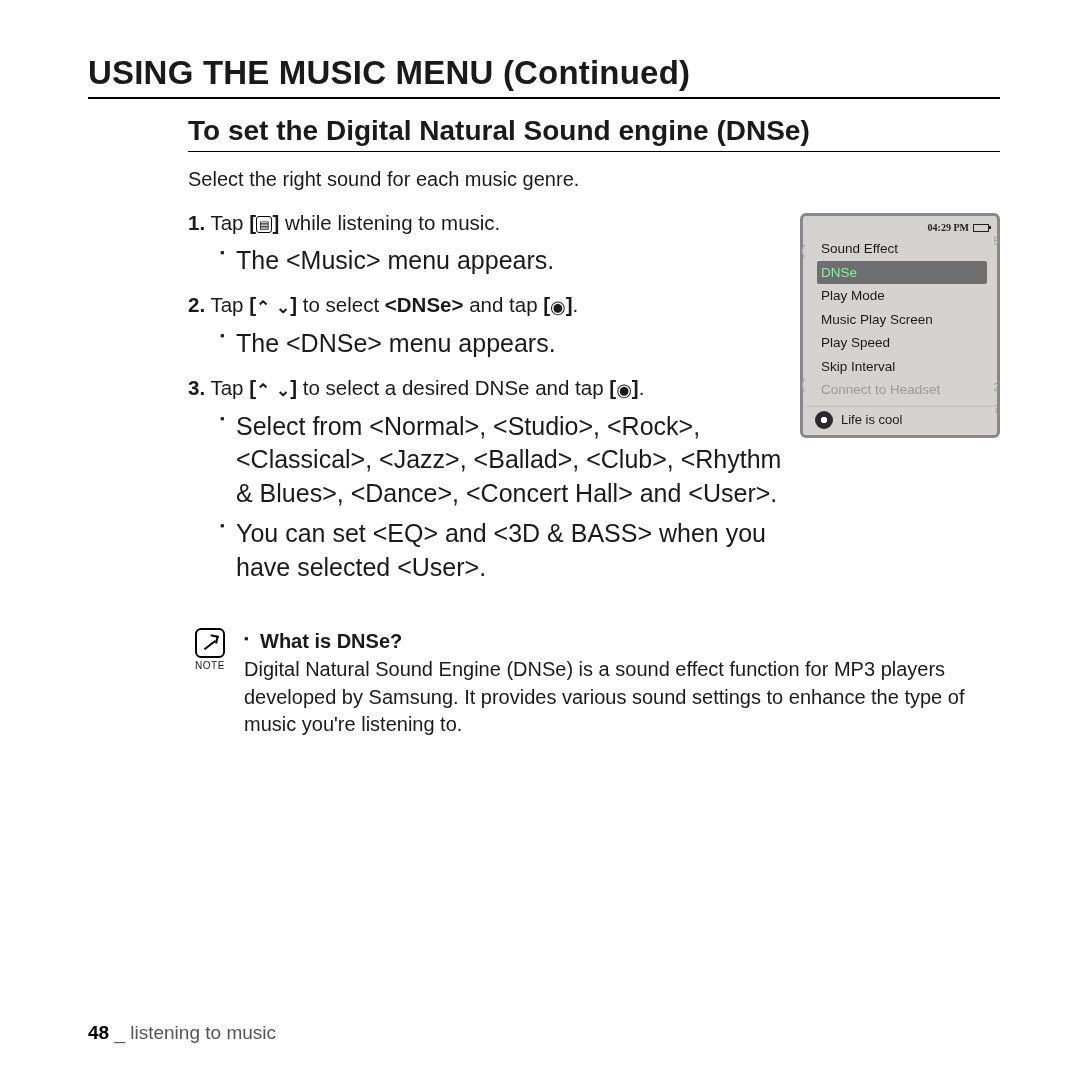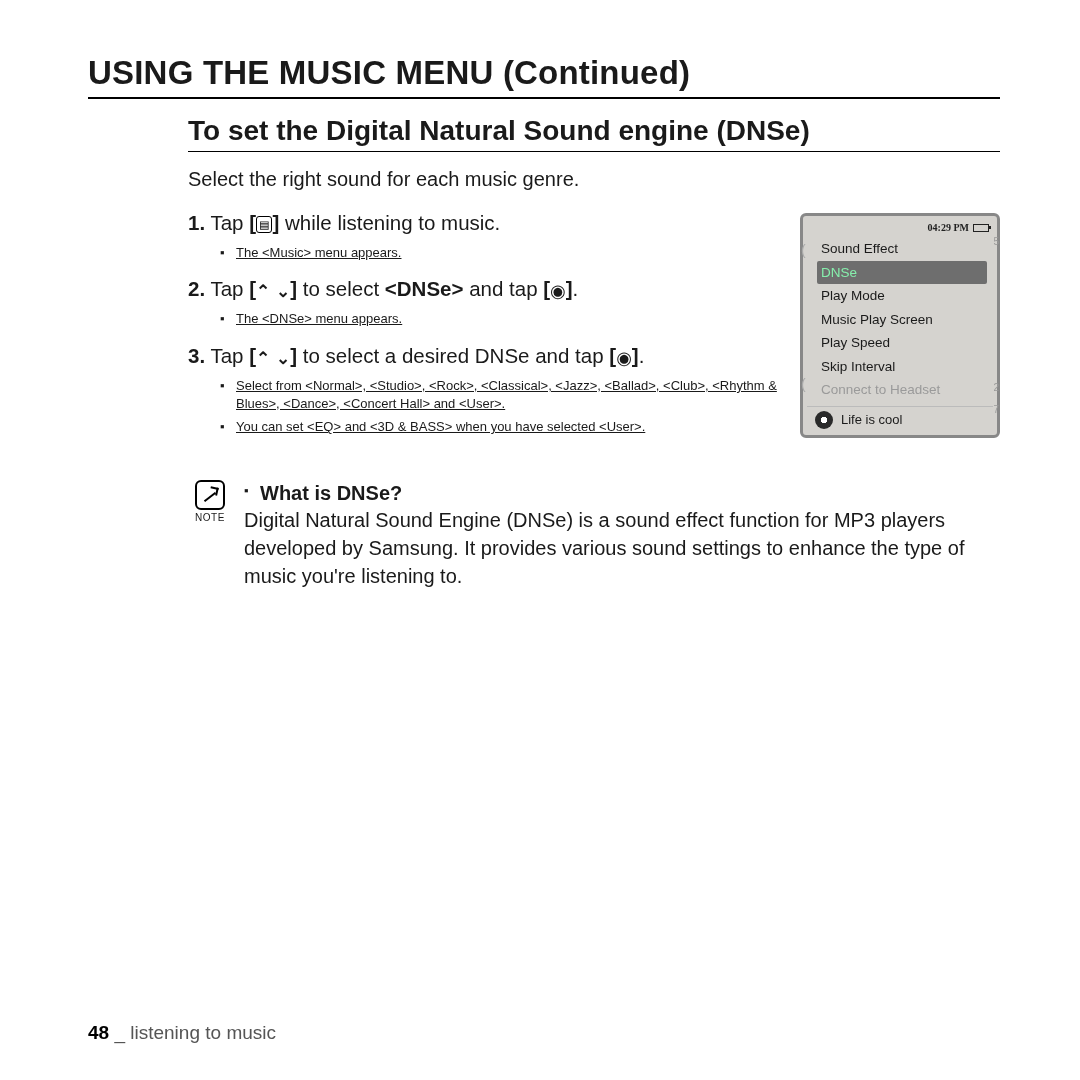--- a/index.html
+++ b/index.html
@@ -50,26 +50,25 @@
     display: block;
     line-height: 1.4;
   }
   .step-num { font-weight: bold; }
   .step-bold { font-weight: bold; }
   ul.sub {
     list-style: none;
     margin: 6px 0 0 32px;
   }
   ul.sub li {
-    font-size: 13px;
+    font-size: 25px;
     line-height: 1.35;
     margin-bottom: 6px;
     position: relative;
     padding-left: 16px;
-    text-decoration: underline;
   }
   ul.sub li::before {
     content: "▪";
     position: absolute;
     left: 0;
     top: 0;
     font-size: 13px;
   }
   .icon-box {
     display: inline-block;

